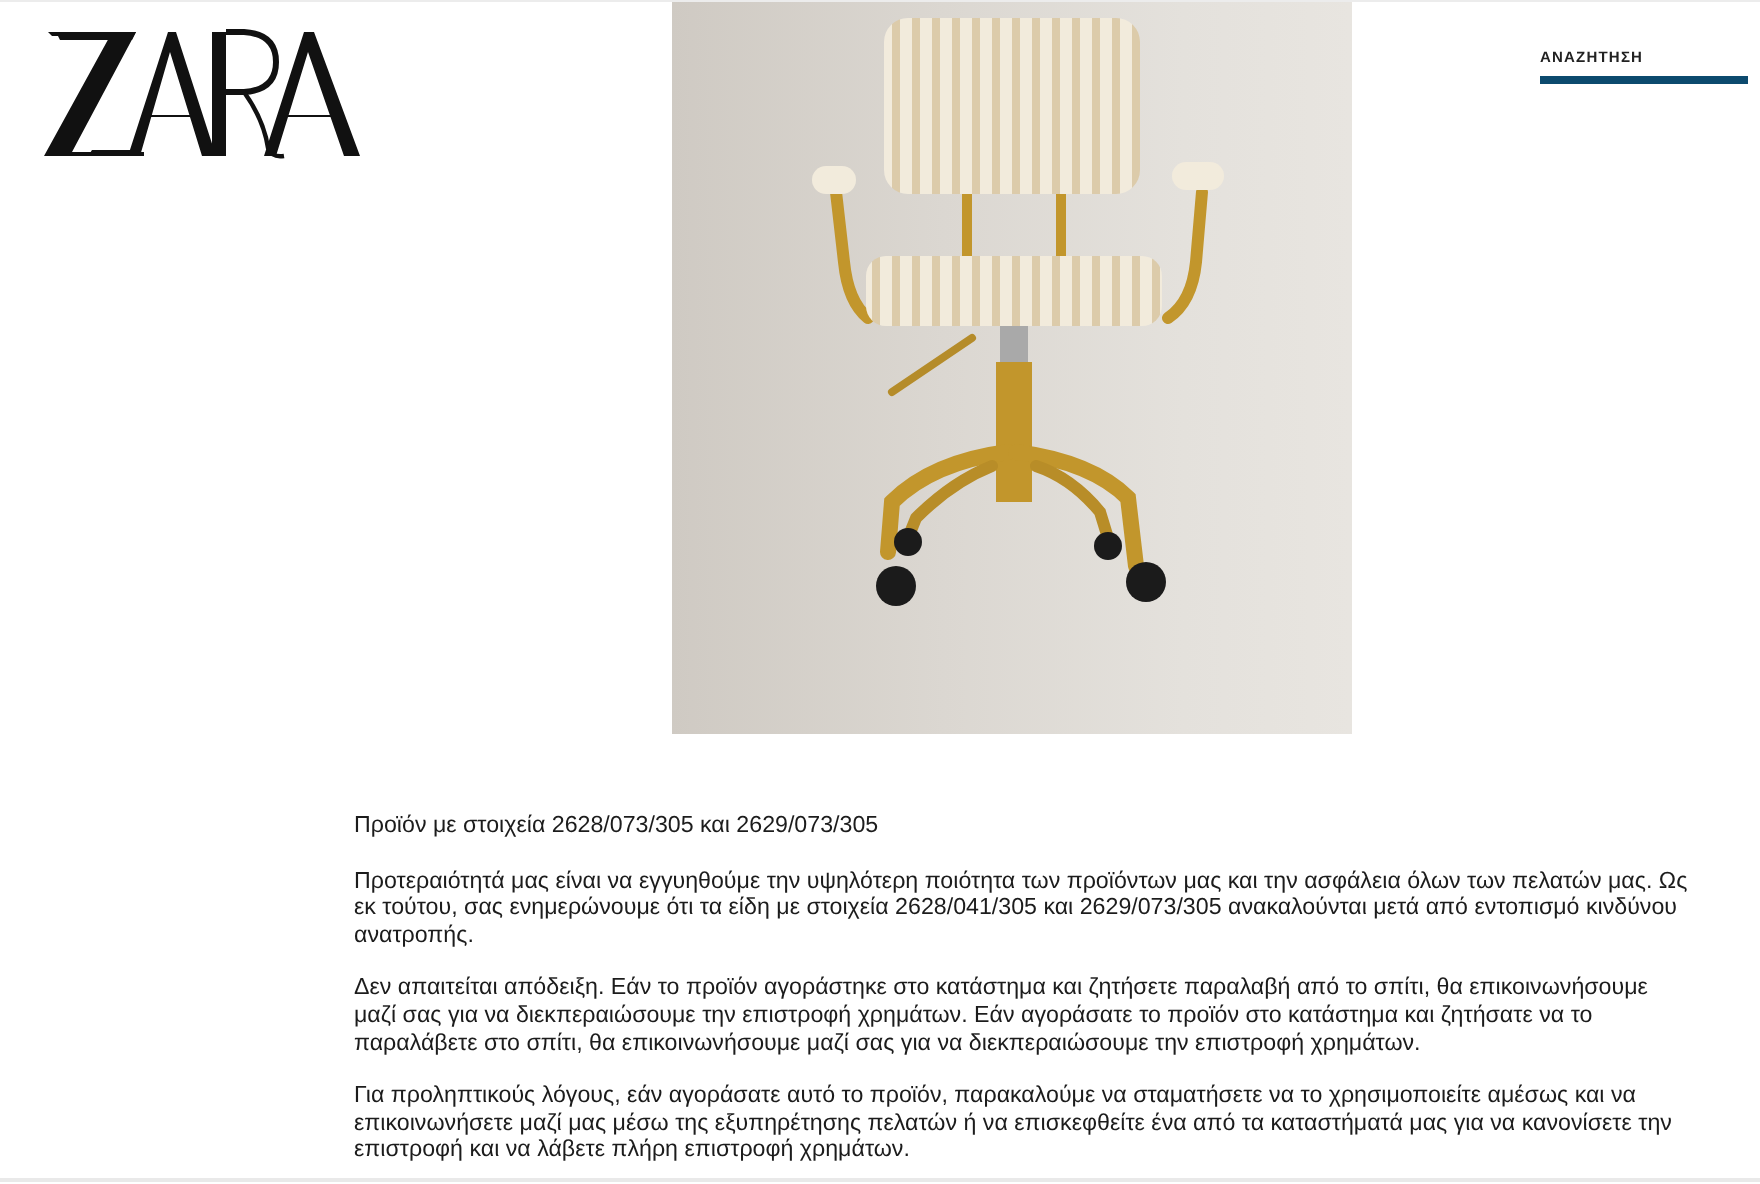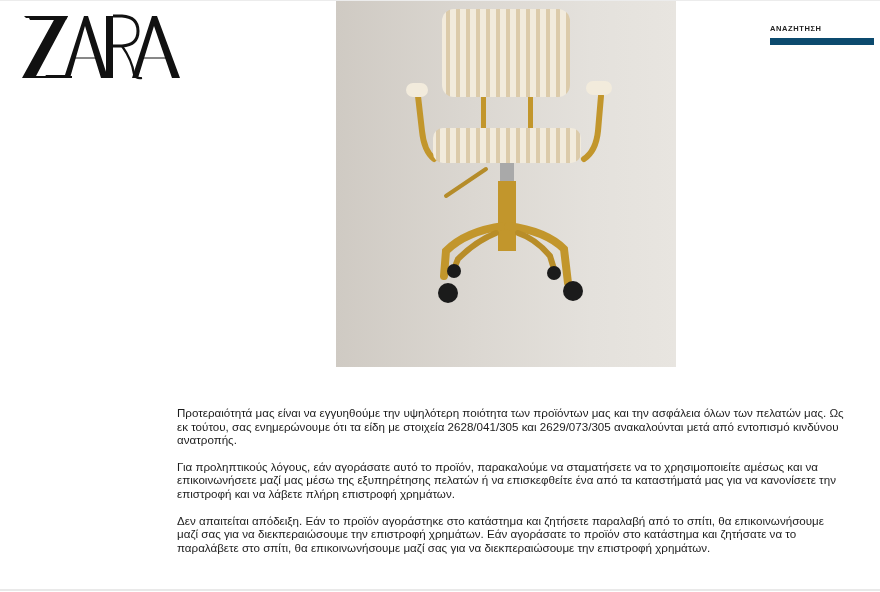--- a/index.html
+++ b/index.html
@@ -30,21 +30,21 @@
       height: 68px;
     }
     .logo svg { width: 160px; height: 68px; display: block; }
     
     .search {
       position: absolute;
       left: 770px;
       top: 22px;
       width: 104px;
       height: 16px;
-      border-bottom: 7px solid #0c4a6e;
+      border-bottom: 4px solid #0c4a6e;
       cursor: text;
     }
     .search-label {
       font-family: "Liberation Sans", sans-serif;
       font-size: 7.5px;
       letter-spacing: 0.6px;
       color: #222;
       font-weight: bold;
       position: absolute;
       left: 0;
@@ -139,18 +139,19 @@
     <path d="M182,232 Q200,238 214,255 L218,268" fill="none" stroke="#b88d28" stroke-width="6" stroke-linecap="round"></path>
 
     <circle cx="118" cy="270" r="7" fill="#1b1b1b"></circle>
     <circle cx="218" cy="272" r="7" fill="#1b1b1b"></circle>
     <circle cx="112" cy="292" r="10" fill="#1b1b1b"></circle>
     <circle cx="237" cy="290" r="10" fill="#1b1b1b"></circle>
   </svg>
 </div>
 
 <div class="content">
+  <p class="title">Προϊόν με στοιχεία 2628/073/305 και 2629/073/305</p>
   <p>Προτεραιότητά μας είναι να εγγυηθούμε την υψηλότερη ποιότητα των προϊόντων μας και την ασφάλεια όλων των πελατών μας. Ως εκ τούτου, σας ενημερώνουμε ότι τα είδη με στοιχεία 2628/041/305 και 2629/073/305 ανακαλούνται μετά από εντοπισμό κινδύνου ανατροπής.</p>
+  <p>Δεν απαιτείται απόδειξη. Εάν το προϊόν αγοράστηκε στο κατάστημα και ζητήσετε παραλαβή από το σπίτι, θα επικοινωνήσουμε μαζί σας για να διεκπεραιώσουμε την επιστροφή χρημάτων. Εάν αγοράσατε το προϊόν στο κατάστημα και ζητήσατε να το παραλάβετε στο σπίτι, θα επικοινωνήσουμε μαζί σας για να διεκπεραιώσουμε την επιστροφή χρημάτων.</p>
   <p>Για προληπτικούς λόγους, εάν αγοράσατε αυτό το προϊόν, παρακαλούμε να σταματήσετε να το χρησιμοποιείτε αμέσως και να επικοινωνήσετε μαζί μας μέσω της εξυπηρέτησης πελατών ή να επισκεφθείτε ένα από τα καταστήματά μας για να κανονίσετε την επιστροφή και να λάβετε πλήρη επιστροφή χρημάτων.</p>
-  <p>Δεν απαιτείται απόδειξη. Εάν το προϊόν αγοράστηκε στο κατάστημα και ζητήσετε παραλαβή από το σπίτι, θα επικοινωνήσουμε μαζί σας για να διεκπεραιώσουμε την επιστροφή χρημάτων. Εάν αγοράσατε το προϊόν στο κατάστημα και ζητήσατε να το παραλάβετε στο σπίτι, θα επικοινωνήσουμε μαζί σας για να διεκπεραιώσουμε την επιστροφή χρημάτων.</p>
 </div>
 
 <div class="bottom-line"></div>
 
 </body></html>

